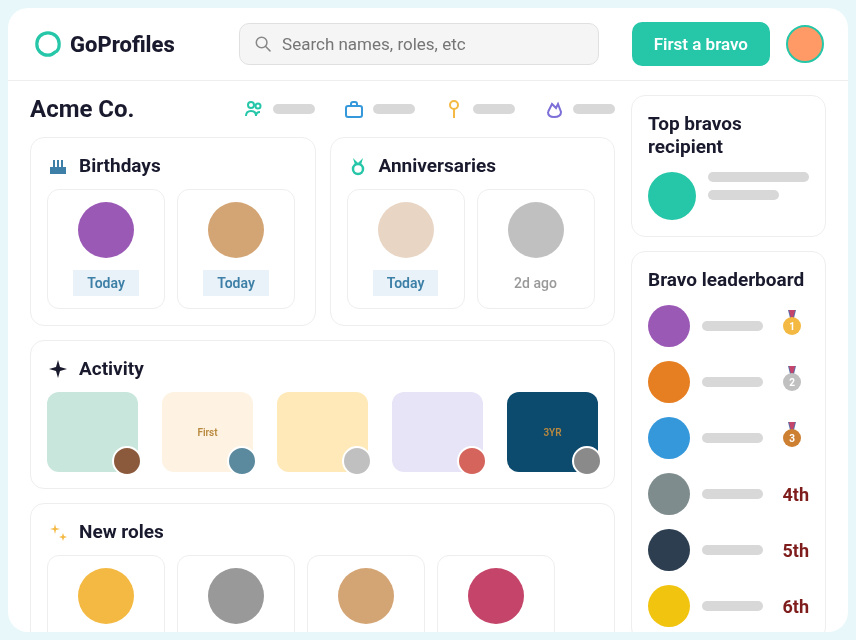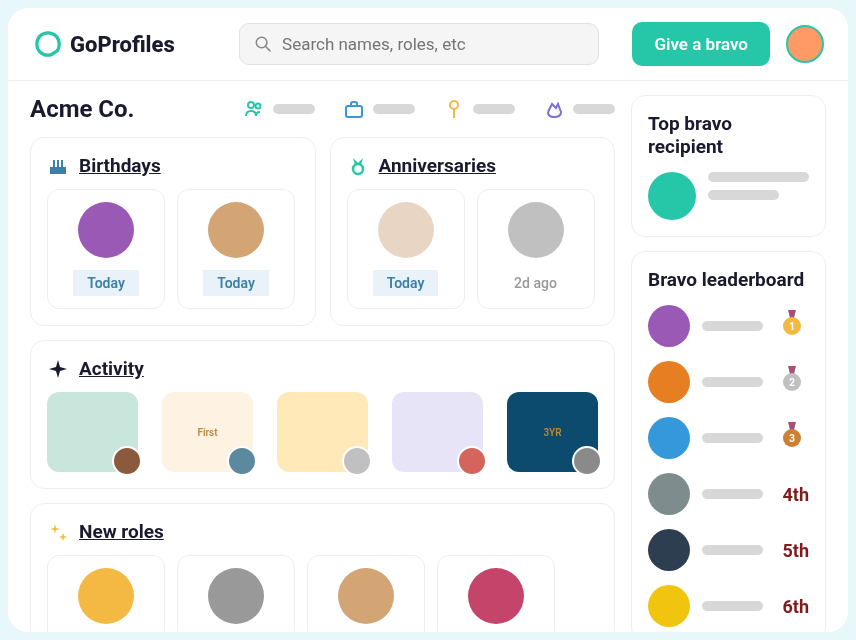--- a/index.html
+++ b/index.html
@@ -14,21 +14,21 @@
 .avatar-sm { width: 38px; height: 38px; border-radius: 50%; background: #ff9966; border: 2px solid #26c6a8; margin-left: 12px; }
 .content { display: flex; gap: 16px; padding: 14px 22px; }
 .main { flex: 1; }
 .company-row { display: flex; align-items: center; margin-bottom: 14px; }
 .company-name { font-size: 24px; font-weight: 700; color: #1a1a2e; }
 .stat-icons { margin-left: auto; display: flex; gap: 28px; align-items: center; }
 .stat { display: flex; align-items: center; gap: 8px; }
 .stat-pill { width: 42px; height: 10px; background: #d8d8d8; border-radius: 5px; }
 .cards-row { display: flex; gap: 14px; margin-bottom: 14px; }
 .card { background: #fff; border: 1px solid #eee; border-radius: 14px; padding: 16px; }
-.card-title { display: flex; align-items: center; gap: 10px; font-size: 19px; font-weight: 700; color: #1a1a2e; margin-bottom: 12px; text-decoration: underline; }
+.card-title { display: flex; align-items: center; gap: 10px; font-size: 19px; font-weight: 700; color: #1a1a2e; margin-bottom: 12px; }
 .items-row { display: flex; gap: 12px; }
 .item-card { border: 1px solid #eee; border-radius: 12px; padding: 12px; display: flex; flex-direction: column; align-items: center; width: 118px; }
 .person-avatar { width: 56px; height: 56px; border-radius: 50%; margin-bottom: 12px; }
 .item-label { font-size: 14px; font-weight: 600; color: #3d7fa6; background: #e8f2f8; padding: 5px 14px; border-radius: 0; }
 .item-label.muted { background: transparent; color: #999; font-weight: 500; }
 .activity-card { border: 1px solid #eee; border-radius: 14px; padding: 16px; margin-bottom: 14px; }
 .activity-items { display: flex; gap: 24px; margin-top: 10px; }
 .activity-item { width: 91px; height: 80px; border-radius: 12px; position: relative; display: flex; align-items: center; justify-content: center; }
 .activity-badge { position: absolute; bottom: -4px; right: -4px; width: 30px; height: 30px; border-radius: 50%; border: 2px solid #fff; }
 .sidebar { width: 236px; }
@@ -55,21 +55,21 @@
         </svg>
       <span>GoProfiles</span>
     </div>
     <div class="search">
       <svg width="20" height="20" viewBox="0 0 24 24">
           <circle cx="10" cy="10" r="7" stroke="#888" stroke-width="2" fill="none"></circle>
           <line x1="15" y1="15" x2="21" y2="21" stroke="#888" stroke-width="2" stroke-linecap="round"></line>
         </svg>
       <input placeholder="Search names, roles, etc" style="">
     </div>
-    <button class="bravo-btn">Give a bravo</button>
+    <button class="bravo-btn">First a bravo</button>
     <div class="avatar-sm"></div>
   </div>
 
   <div class="content">
     <div class="main">
       <div class="company-row">
         <div class="company-name">Acme Co.</div>
         <div class="stat-icons">
           <div class="stat">
               <svg width="22" height="22">
@@ -195,21 +195,21 @@
             </div>
             <div class="item-card">
               <div class="person-avatar" style="background:#c44569"></div>
             </div>
           </div>
       </div>
     </div>
 
     <div class="sidebar">
       <div class="side-card">
-        <div class="side-title">Top bravo recipient</div>
+        <div class="side-title">Top bravos recipient</div>
         <div class="top-recipient">
           <div class="recipient-avatar" id="top-avatar" style="background: rgb(38, 198, 168);"></div>
           <div class="recipient-lines">
             <div class="line" style="width:100%"></div>
             <div class="line" style="width:70%"></div>
           </div>
         </div>
       </div>
       <div class="side-card" style="padding-bottom:0">
         <div class="side-title">Bravo leaderboard</div>

